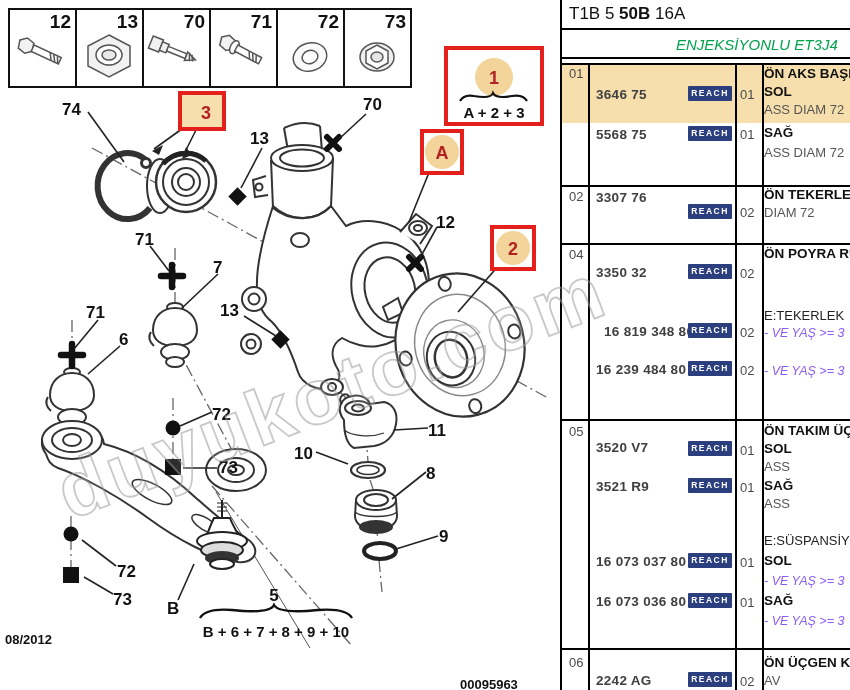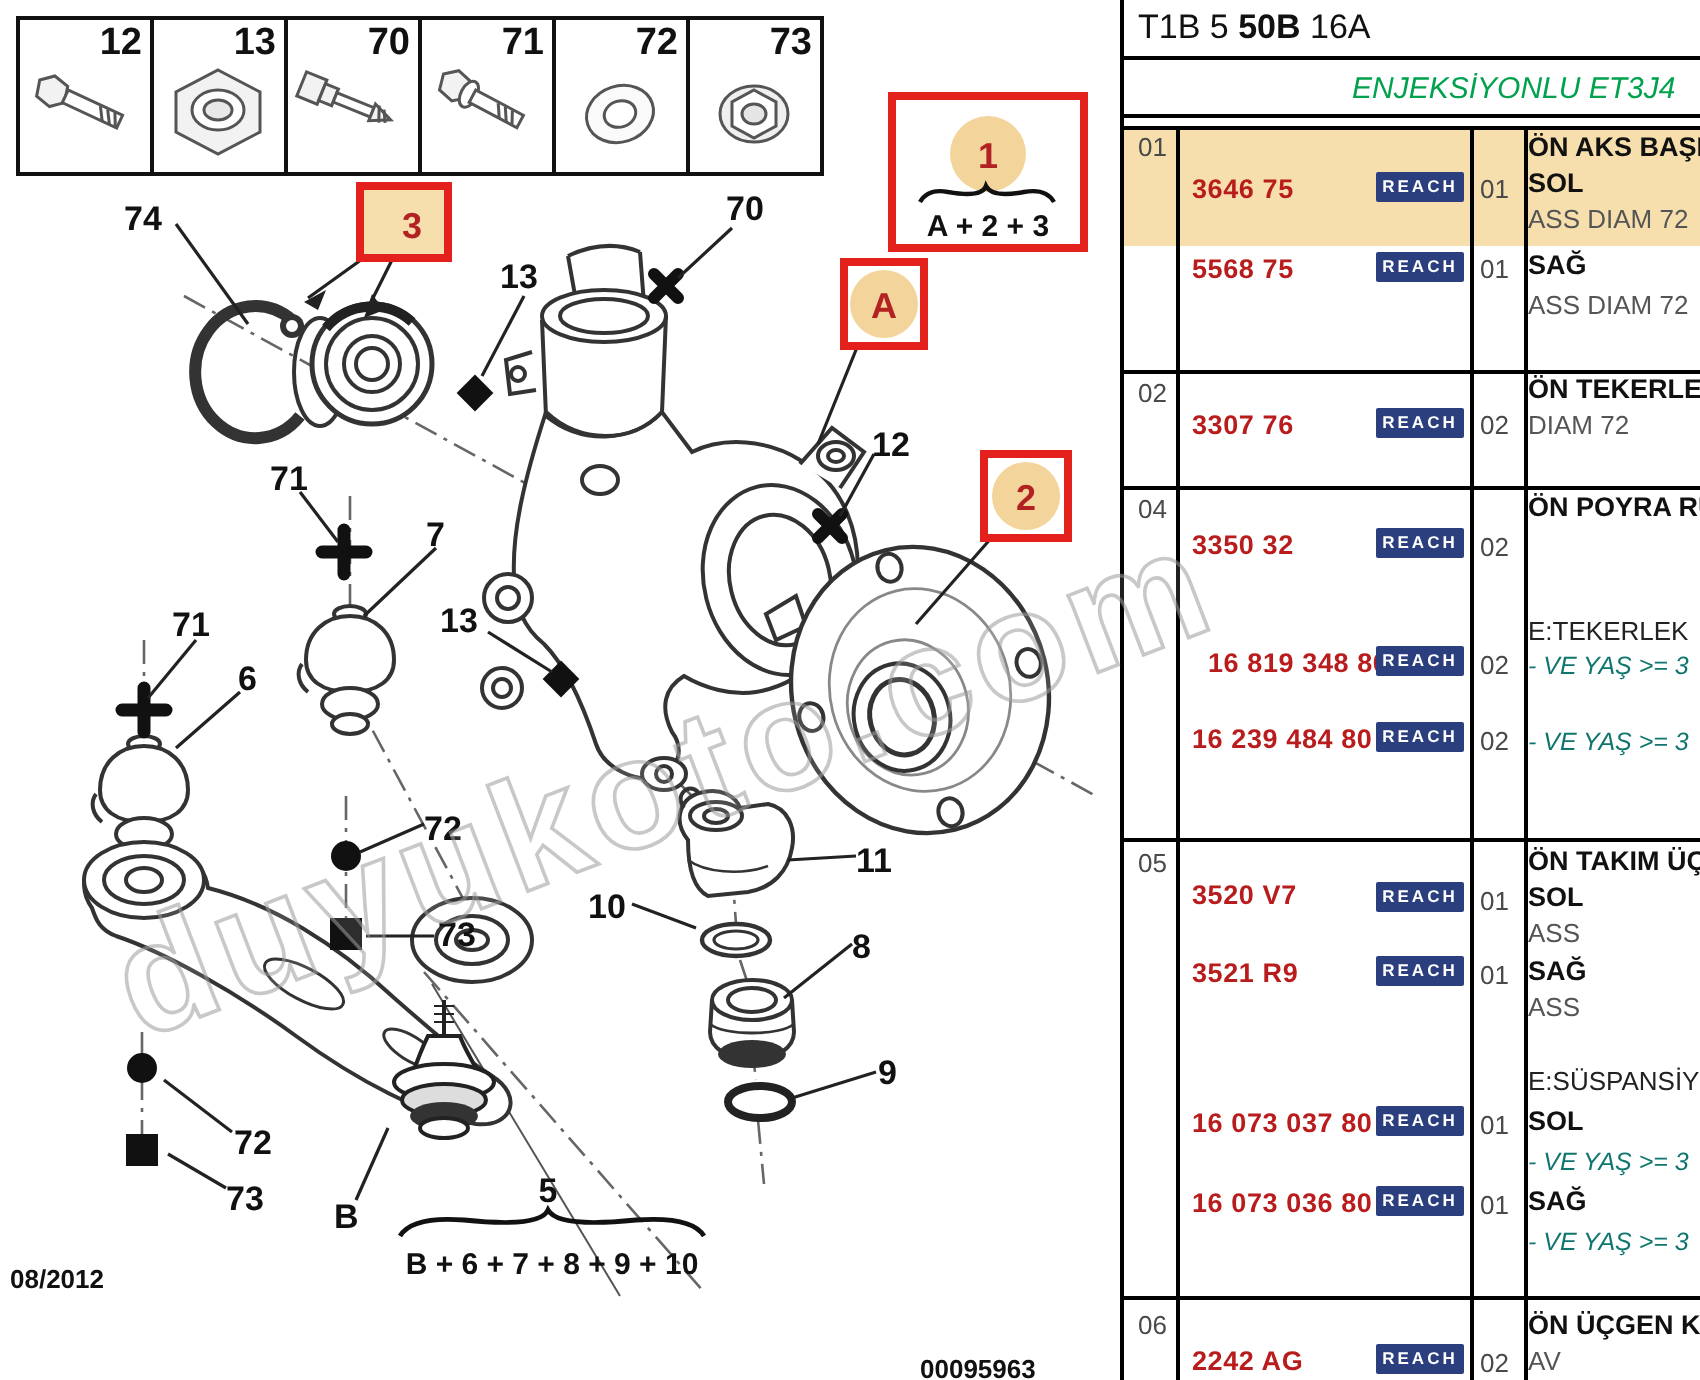--- a/index.html
+++ b/index.html
@@ -21,25 +21,25 @@
   .panel{position:absolute;left:560px;top:0;width:290px;height:690px;border-left:2px solid #000;box-sizing:border-box;overflow:hidden;background:#fff;}
   .hline{position:absolute;left:0;width:290px;height:0;border-top:2px solid #000;}
   .vline{position:absolute;top:63px;height:627px;width:0;border-left:2px solid #000;}
   .tanband{position:absolute;left:0;top:63px;width:290px;height:60px;background:#F6DFAD;}
   .hdr{position:absolute;left:7px;top:4px;font-size:17px;white-space:nowrap;}
   .green-band{position:absolute;left:0;top:28px;width:290px;height:31px;border-top:2px solid #000;border-bottom:2px solid #000;box-sizing:border-box;overflow:hidden;}
   .green-title{position:absolute;left:114px;top:6px;font-size:15px;font-style:italic;color:#00A24D;white-space:nowrap;}
   .t{position:absolute;font-size:13px;white-space:nowrap;}
   .rowno{color:#4a4a4a;}
   .qty{color:#4a4a4a;}
-  .partno{font-weight:bold;font-size:13.5px;color:#b91c1c;letter-spacing:.3px;}
+  .partno{font-weight:bold;font-size:13.5px;color:#404040;letter-spacing:.3px;}
   .dt{font-weight:bold;font-size:13.5px;color:#111;}
   .sub{color:#555;}
   .note{color:#222;}
-  .grn{color:#0f766e;font-style:italic;font-size:12.5px;}
+  .grn{color:#8b5cf6;font-style:italic;font-size:12.5px;}
   .reach{position:absolute;width:44px;height:15px;background:#2B3F7F;color:#fff;font-size:8.5px;font-weight:bold;
          letter-spacing:1.5px;text-align:center;line-height:15px;border-radius:1px;}
   
   .wm{position:absolute;left:0;top:0;width:850px;height:690px;pointer-events:none;z-index:40;}
 </style>
 </head>
 <body>
 
 <div class="page">
 
@@ -380,21 +380,21 @@
     <div class="t sub" style="left:202px;top:102px;">ASS DIAM 72</div>
 
     <div class="t partno" style="left:34px;top:127px;">5568 75</div>
     <div class="reach" style="left:126px;top:126px;">REACH</div>
     <div class="t qty" style="left:178px;top:127px;">01</div>
     <div class="t dt" style="left:202px;top:125px;">SAĞ</div>
     <div class="t sub" style="left:202px;top:145px;">ASS DIAM 72</div>
 
     <div class="t rowno" style="left:7px;top:189px;">02</div>
     <div class="t dt" style="left:202px;top:187px;">ÖN TEKERLEK</div>
-    <div class="t partno" style="left:34px;top:205px;text-align:center;">3307 76</div>
+    <div class="t partno" style="left:34px;top:190px;text-align:center;">3307 76</div>
     <div class="reach" style="left:126px;top:204px;">REACH</div>
     <div class="t qty" style="left:178px;top:205px;">02</div>
     <div class="t sub" style="left:202px;top:205px;">DIAM 72</div>
 
     <div class="t rowno" style="left:7px;top:247px;">04</div>
     <div class="t dt" style="left:202px;top:246px;">ÖN POYRA RU</div>
     <div class="t partno" style="left:34px;top:265px;">3350 32</div>
     <div class="reach" style="left:126px;top:264px;">REACH</div>
     <div class="t qty" style="left:178px;top:266px;">02</div>
 

